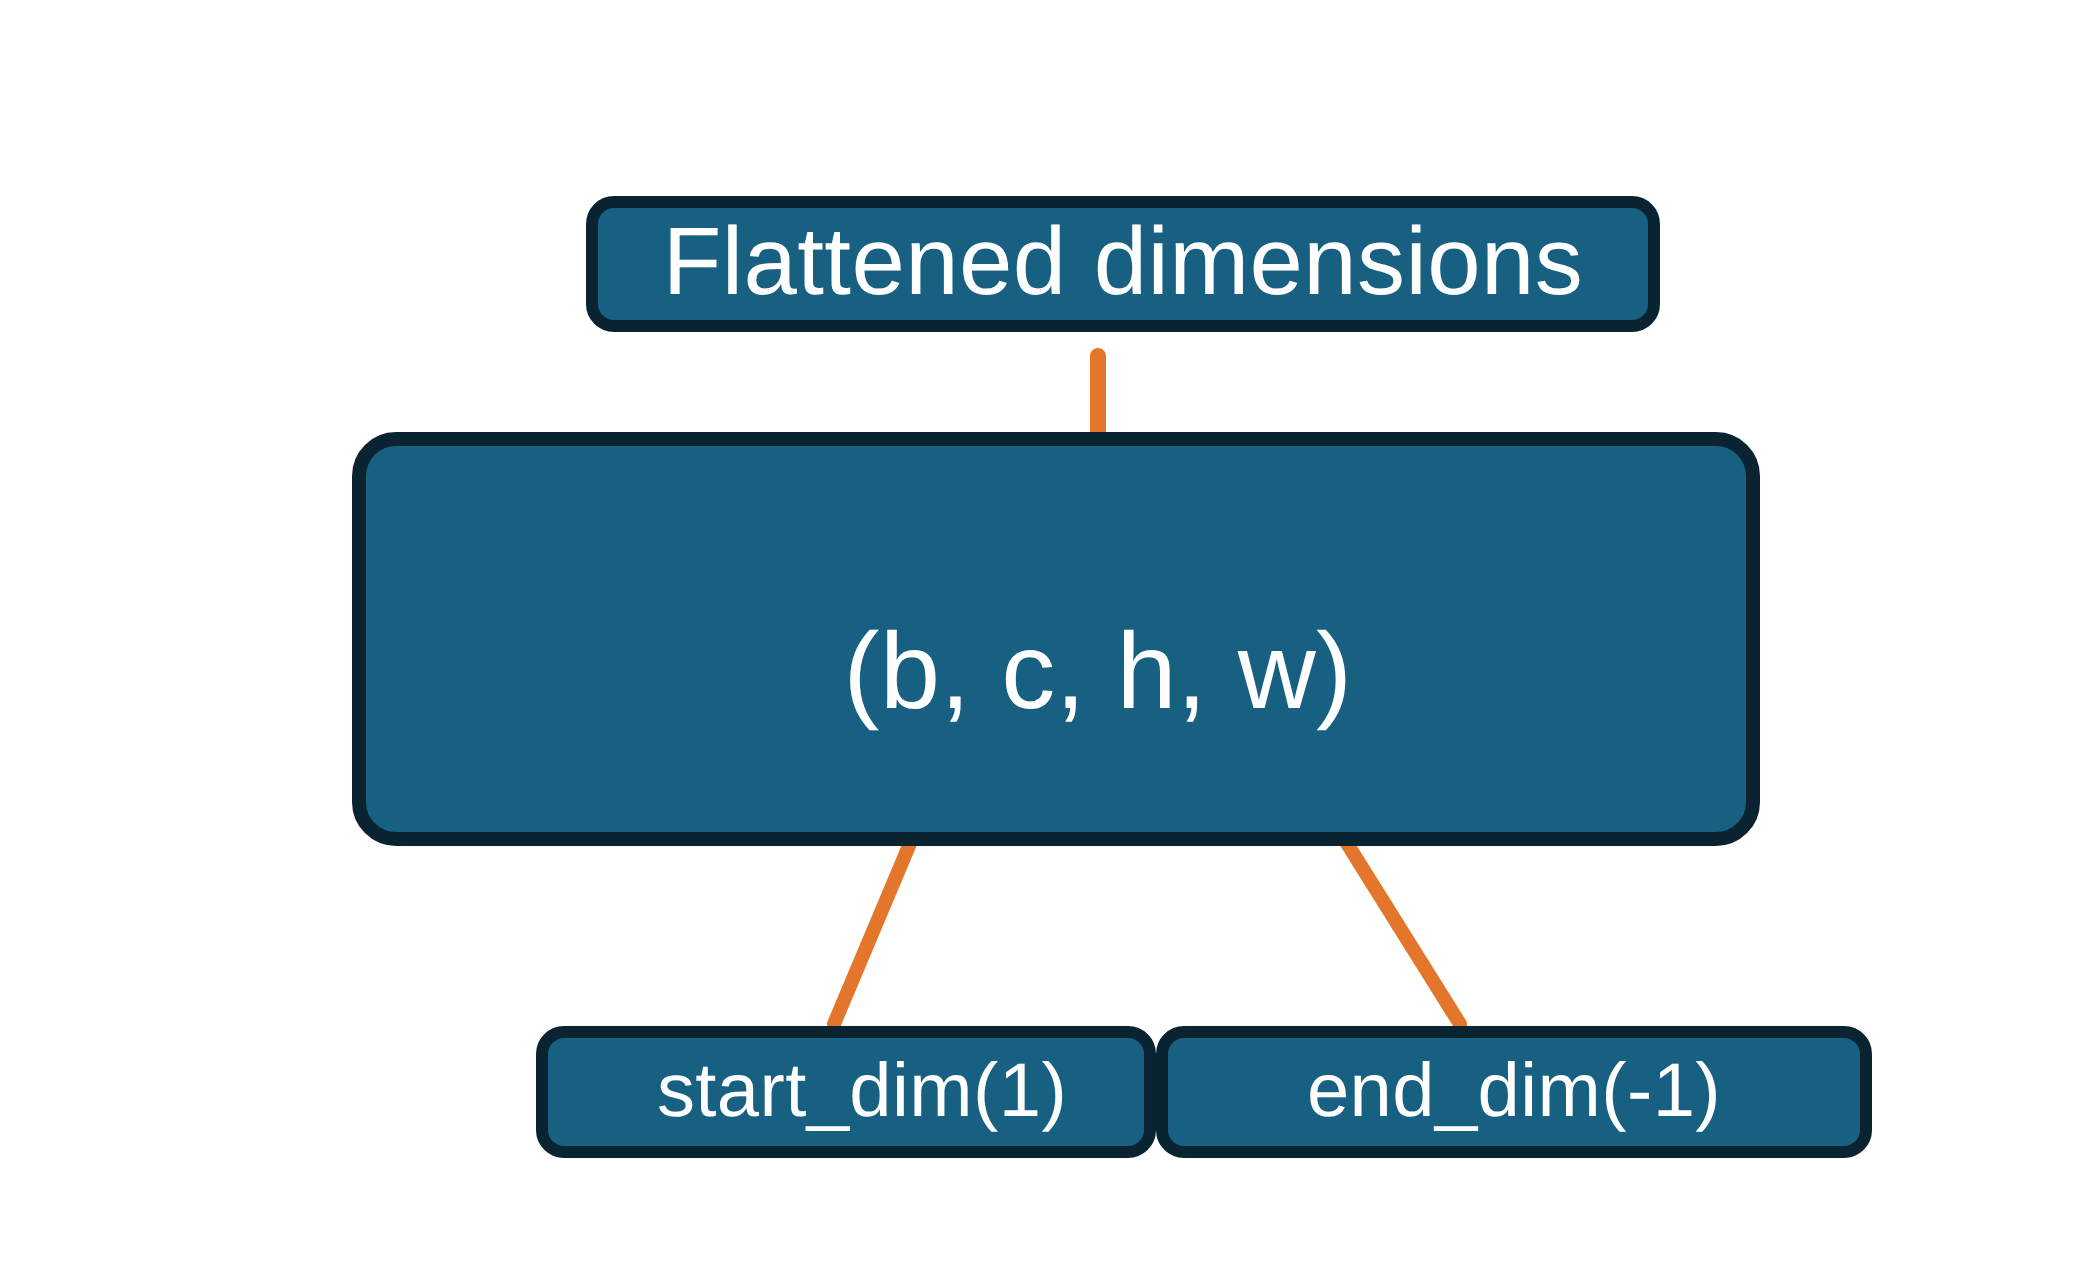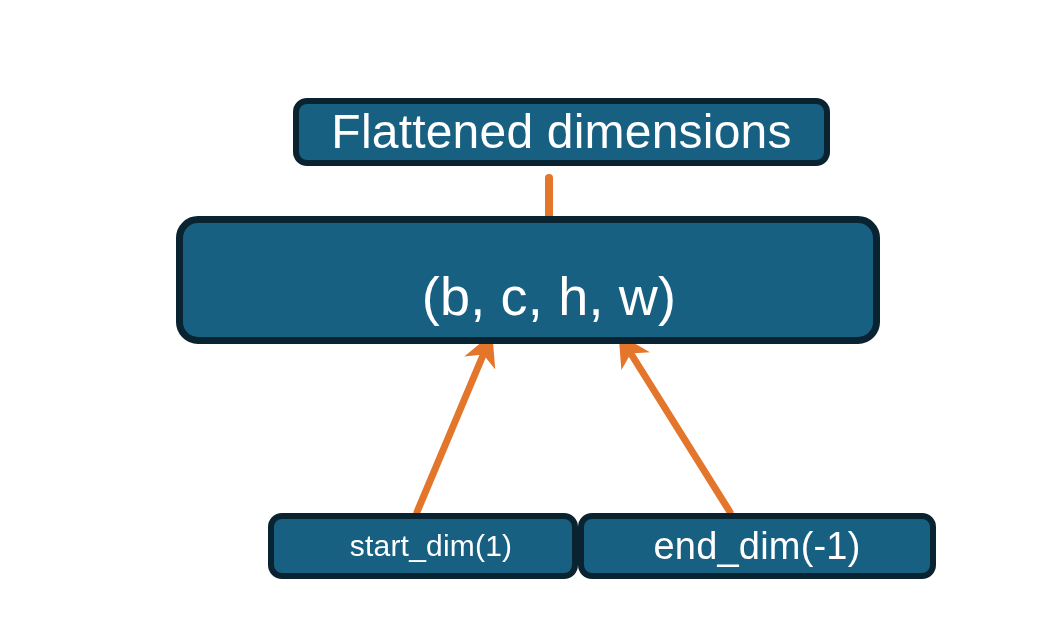--- a/index.html
+++ b/index.html
@@ -55,40 +55,40 @@
     height: 68px;
     border-radius: 14px;
     font-size: 48px;
   }
 
   
   #node-shape {
     left: 176px;
     top: 216px;
     width: 704px;
-    height: 128px;
+    height: 207px;
     border-radius: 22px;
     border-width: 7px;
     font-size: 0px; 
     padding-left: 42px;
   }
   #node-shape .shape-label {
     font-size: 54px;
     position: relative;
     top: 16px;
   }
 
   
   #node-start-dim {
     left: 268px;
     top: 513px;
     width: 310px;
     height: 66px;
     border-radius: 14px;
-    font-size: 30px;
+    font-size: 38px;
     padding-left: 16px;
   }
   #node-end-dim {
     left: 578px;
     top: 513px;
     width: 358px;
     height: 66px;
     border-radius: 14px;
     font-size: 38px;
   }

